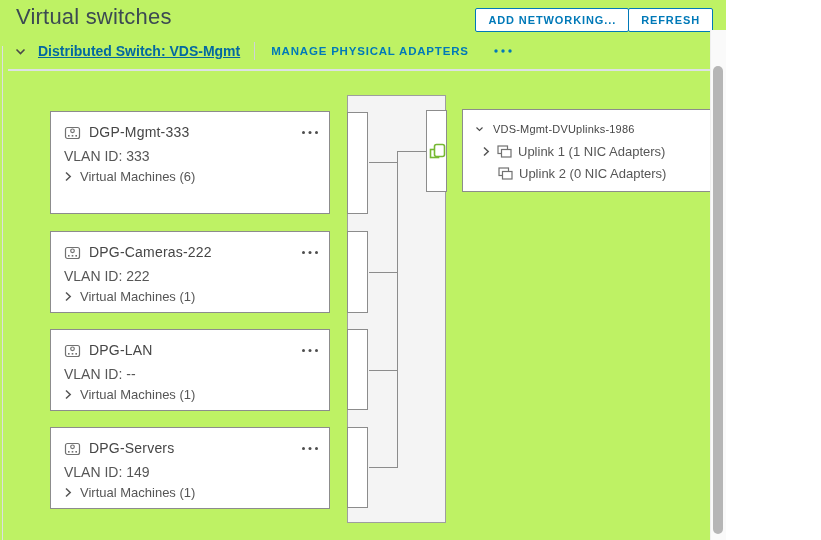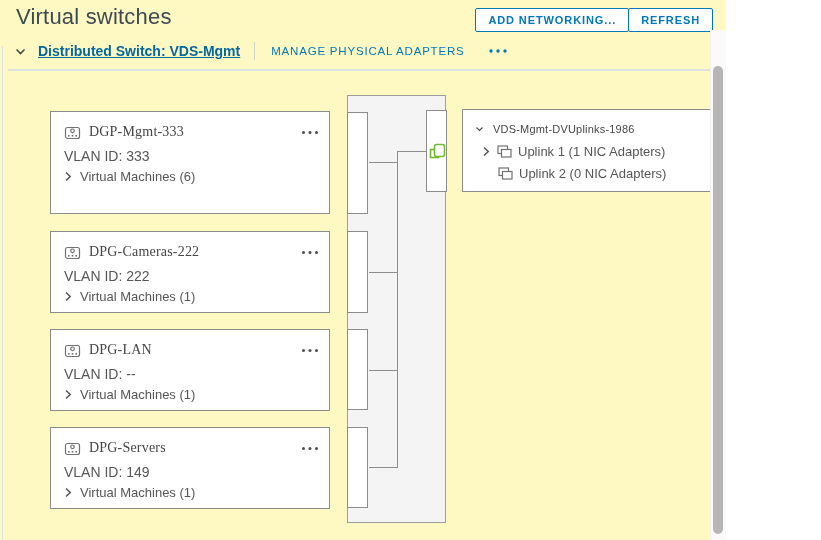--- a/index.html
+++ b/index.html
@@ -1,19 +1,19 @@
 <!DOCTYPE html>
 <html><head>
 <meta charset="utf-8">
 <style>
   * { margin:0; padding:0; box-sizing:border-box; }
   html,body { background:#ffffff; }
   body { font-family:"Liberation Sans", sans-serif; }
   #page {
-    position:relative; width:726px; height:540px; background:#fef9c3;
+    position:relative; width:726px; height:540px; background:#bef264;
     overflow:hidden; color:#464646;
   }
   
   .page-title {
     position:absolute; left:16px; top:4px;
     font-size:22px; font-weight:400; color:#3c4a52; letter-spacing:.2px;
   }
   .btn-group { position:absolute; top:8px; right:13px; display:flex;border-radius:8px; }
   .btn {
     background:#fff; border:1px solid #0079b8; color:#0079b8;
@@ -28,41 +28,41 @@
     position:absolute; left:14px; top:40px; height:22px;
     display:flex; align-items:center; gap:10px;
   }
   .chev-down-dark { display:inline-flex; width:14px; }
   .switch-link {
     font-size:14px; font-weight:700; color:#0368a0;
     text-decoration:underline; cursor:pointer; padding-right:4px;
   }
   .vdivider { width:1px; height:18px; background:#cfd3d6; }
   .manage-link {
-    font-size:11.5px; font-weight:400; letter-spacing:.8px;
+    font-size:11.5px; font-weight:700; letter-spacing:.8px;
     color:#0079b8; cursor:pointer; padding-left:6px;
   }
   .dots { display:inline-flex; align-items:center; cursor:pointer; }
   .section-dots { margin-left:14px; }
   .section-rule {
     position:absolute; left:8px; top:69px; width:786px; height:2px;
     background:#dde1e4;
   }
   .panel-left-edge {
     position:absolute; left:2px; top:46px; width:1px; height:494px;
     background:#dcdfe2;
   }
   
   .pg-card {
     position:absolute; left:50px; width:280px; background:#fff;
     border:1px solid #8c8c8c; padding:9px 10px 0 13px;
   }
   .pg-head { display:flex; align-items:center; height:22px; }
   .pg-icon { display:inline-flex; margin-right:8px; }
-  .pg-name { font-size:14px; color:#464646; letter-spacing:.2px; cursor:pointer;font-family:Liberation Serif, serif; }
+  .pg-name { font-size:14px; color:#464646; letter-spacing:.2px; cursor:pointer; }
   .pg-head .dots { margin-left:auto; }
   .pg-vlan { font-size:14px; color:#565656; margin:5px 0 2px -3px; padding-left:3px; }
   .pg-row {
     display:flex; align-items:center; gap:7px; height:21px;
     font-size:13px; color:#565656; cursor:pointer;
   }
   .chev { display:inline-flex; width:9px; }
   
   .uplink-card {
     position:absolute; left:462px; top:109px; width:278px; height:83px;

